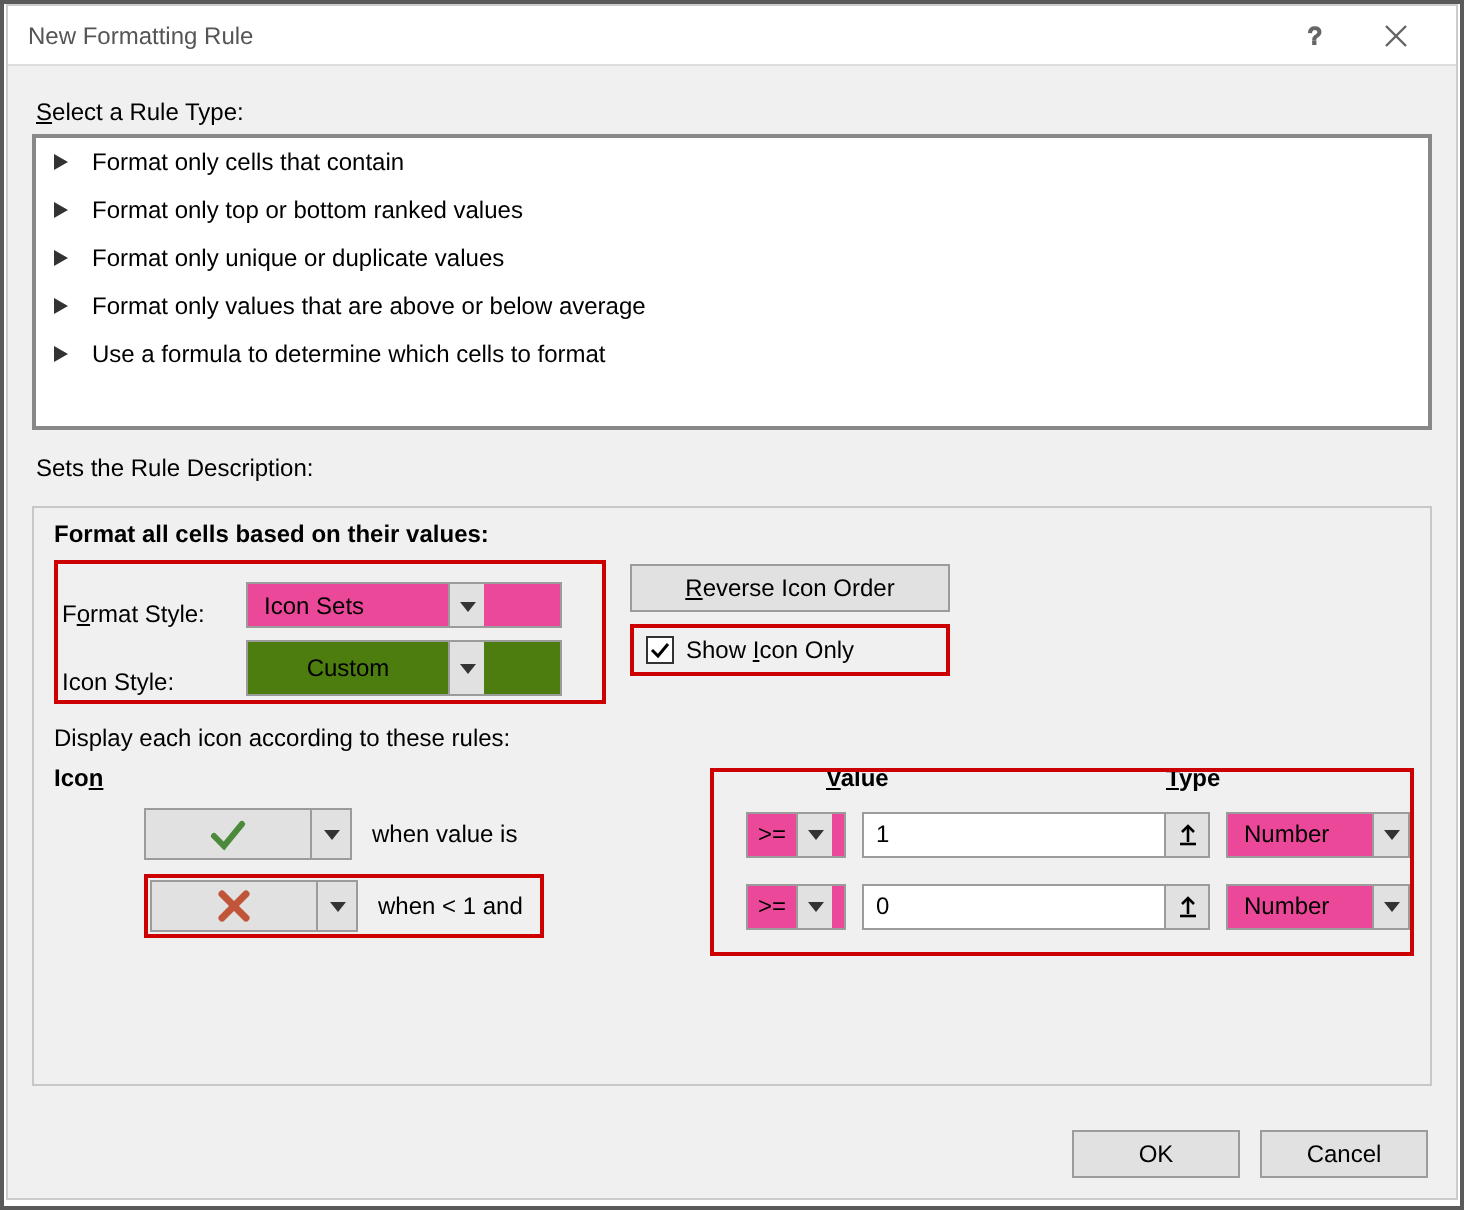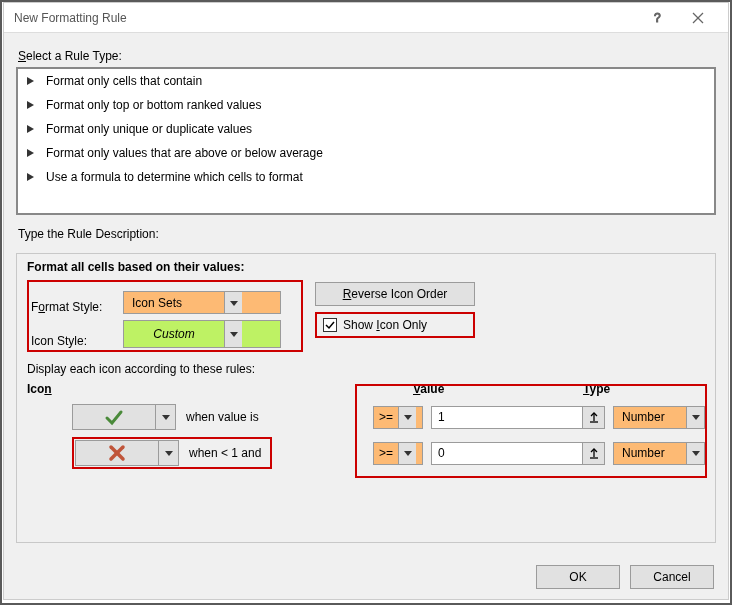--- a/index.html
+++ b/index.html
@@ -77,25 +77,25 @@
 
   .redbox {
     border: 2px solid #cc0000;
     padding: 2px;
   }
   .row { display: flex; align-items: flex-end; }
   .lbl { width: 92px; font-size: 12px; }
   .combo {
     display: inline-flex;
     align-items: center;
-    background: #fdba74;
+    background: #ec4899;
     border: 1px solid #9b9b9b;
     height: 23px;
   }
-  .combo.gray { background: #bef264; font-style: italic; }
+  .combo.gray { background: #4d7c0f; }
   .combo-text {
     padding: 0 8px;
     min-width: 100px;
     font-size: 12px;
     display:flex;
     align-items:center;
     height:100%;
   }
   .combo-btn {
     width: 18px; height: 100%;
@@ -254,21 +254,21 @@
       <div class="rule-item">
         <span class="rule-arrow">
               <svg viewBox="0 0 12 10">
                 <polygon points="1,1 8,5 1,9" fill="#333"></polygon>
               </svg>
             </span>
         <span>Use a formula to determine which cells to format</span>
       </div>
     </div>
 
-    <div class="section-label" style="margin-top:12px">Type the Rule Description:</div>
+    <div class="section-label" style="margin-top:12px">Sets the Rule Description:</div>
 
     <div class="group-border" style="height:290px; position:relative;">
       <div class="group-title">Format all cells based on their values:</div>
 
       <div style="display:flex; align-items:flex-start; gap:12px;">
         <div class="redbox" style="width:276px;">
           <div class="row" style="height:30px;">
             <div class="lbl">F<span class="underline">o</span>rmat Style:</div>
             <div class="combo" style="width:158px">
               <div class="combo-text">Icon Sets</div>

